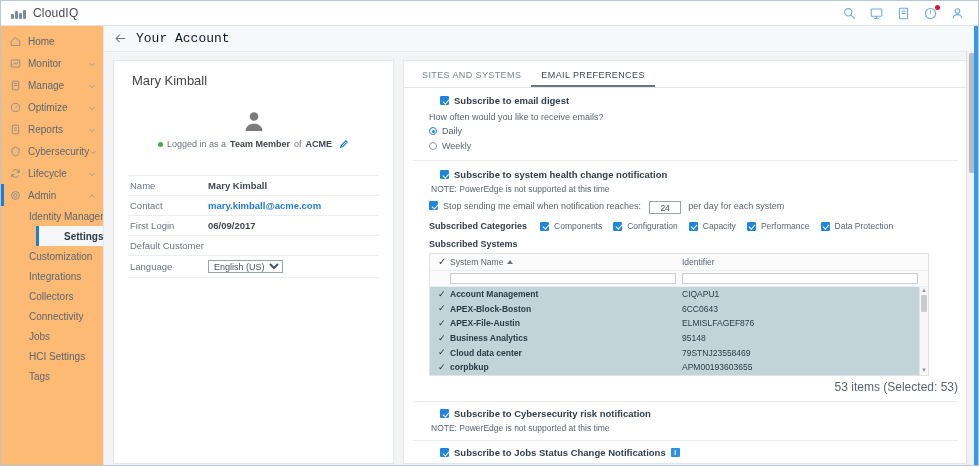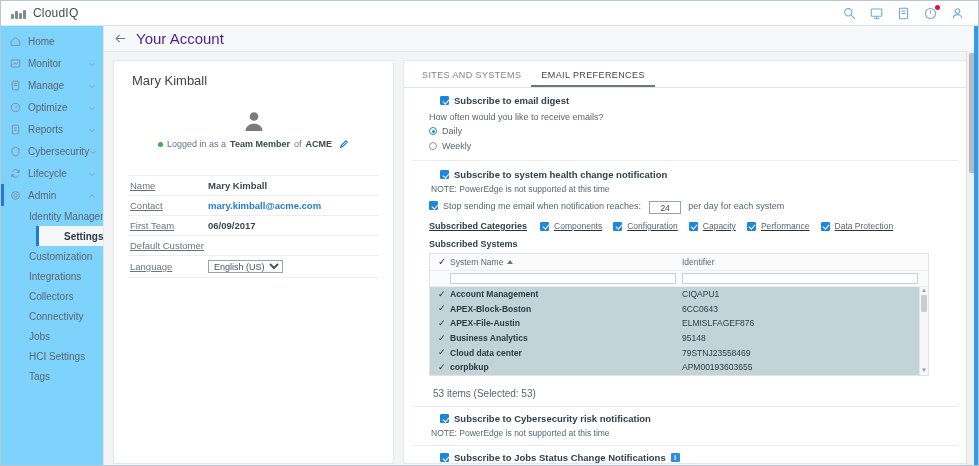--- a/index.html
+++ b/index.html
@@ -47,21 +47,21 @@
     position:absolute; top:-2px; right:-3px;
     width:5px; height:5px; border-radius:50%; background:#e8112d;
   }
 
   
   .body-wrap { display:flex; height: 440px; }
 
   
   .sidebar {
     width: 103px; flex:0 0 103px;
-    background:#7dd3fc;
+    background:#fdba74;
     border-right:1px solid #e3e7ec;
     padding-top: 4px;
     overflow:hidden;
     position:relative;
   }
   .nav-item {
     display:flex; align-items:center;
     height: 22px;
     padding: 0 7px 0 9px;
     cursor:pointer;
@@ -96,21 +96,21 @@
   
   .content {
     flex:1; background:#f2f4f6; position:relative; overflow:hidden;
   }
   .page-head {
     height: 26px; display:flex; align-items:center; gap:9px;
     padding-left: 10px; background:#f7f8fa;
     border-bottom:1px solid #e6e9ed;
   }
   .back-arrow { width:13px; height:13px; color:#6d7883; cursor:pointer; }
-  .page-title { font-size:15px; color:#4c1d95; }
+  .page-title { font-size:13px; color:#0f172a;font-family:Liberation Mono, monospace; }
 
   .panels { display:flex; gap:9px; padding: 8px 9px 0 9px; height: 412px; }
 
   
   .card {
     background:#ffffff; border:1px solid #e4e7eb;
   }
   .profile-card { width: 281px; flex:0 0 281px; padding: 10px 14px 16px 14px; }
   .profile-name { font-size:13px; color:#444; margin: 2px 0 0 4px; }
   .avatar-wrap { text-align:center; margin-top: 22px; }
@@ -120,21 +120,21 @@
     margin-top: 5px; font-size:9px; color:#6a7480;
   }
   .green-dot { width:5px; height:5px; border-radius:50%; background:#3fae49; display:inline-block; }
   .login-line b { color:#3d4751;text-align:right; }
   .pencil { width:10px; height:10px; color:#1f7bd4; cursor:pointer; margin-left:3px; }
 
   .info-table { margin-top: 26px; width:100%; border-collapse:collapse; }
   .info-table tr { border-bottom:1px solid #eceef1; }
   .info-table tr:first-child { border-top:1px solid #eceef1; }
   .info-table td { padding: 4px 2px; font-size:9.5px; vertical-align:middle; }
-  .info-table td.k { width:78px; color:#6a7480;text-decoration:underline; }
+  .info-table td.k { width:78px; color:#6a7480; }
   .info-table td.v { color:#3d4751; font-weight:bold; }
   .info-table td.v a { color:#1f7bd4; text-decoration:none; font-weight:bold; }
   .lang-select {
     font-family:"Liberation Sans", sans-serif;
     font-size:9px; padding:0 1px; height:13px;
     border:1px solid #9aa3ab; background:#fff; color:#4a5560;
   }
 
   
   .pref-card { flex:1; display:flex; flex-direction:column; overflow:hidden; }
@@ -178,21 +178,21 @@
   .hr { height:1px; background:#e9ebee; margin: 9px 0 8px 0; }
 
   .stop-row { display:flex; margin: 7px 0 0 16px; }
   .num-input {
     width:32px; height:13px; margin: 0 7px 0 8px;
     border:1px solid #9aa3ab; background:#fff;
     font-family:"Liberation Sans", sans-serif; font-size:8.5px;
     color:#3d4751; text-align:center; padding:0;
   }
 
-  .cats-row { display:flex; align-items:center; gap:11px; margin: 7px 0 0 16px; text-decoration: underline; }
+  .cats-row { display:flex; align-items:center; gap:11px; margin: 7px 0 0 16px; }
   .cats-title { font-size:9px; font-weight:bold; color:#33404b; margin-right:2px; }
   .cat { display:flex; align-items:center; }
   .cat .lbl { font-size:8.5px; }
 
   .sys-title { font-size:9px; font-weight:bold; color:#33404b; margin: 8px 0 4px 16px; }
 
   
   .grid {
     margin-left: 16px;
     border:1px solid #e0e3e7;
@@ -226,21 +226,21 @@
   .row-c2 { flex:1; font-size:8.5px; color:#2b3a45; }
 
   .grid-scroll {
     position:absolute; right:0; top:0; bottom:0; width:9px;
     background:#f6f7f8; border-left:1px solid #e0e3e7;
   }
   .gs-arrow { font-size:6px; color:#8b98a3; text-align:center; line-height:7px; height:7px; }
   .gs-thumb { width:6px; height:17px; background:#c7ccd1; margin:1px auto 0 auto; border-radius:1px; }
   .gs-arrow.bottom { position:absolute; bottom:1px; left:0; right:0; }
 
-  .items-count { font-size:10px; color:#5a6571; margin: 12px 0 0 20px; }
+  .items-count { font-size:12px; color:#5a6571; margin: 4px 0 0 20px; text-align: right; }
 
   .sep { height:1px; background:#e9ebee; margin: 7px 0 6px 0; }
 
   .info-i {
     display:inline-block; width:9px; height:9px; margin-left:5px;
     background:#2d8fe0; color:#fff; font-size:7px; font-weight:bold;
     text-align:center; line-height:9px; border-radius:1px; cursor:pointer;
   }
 
   
@@ -487,21 +487,21 @@
               <td class="k">Name</td>
               <td class="v">Mary Kimball</td>
             </tr>
             <tr>
               <td class="k">Contact</td>
               <td class="v">
                 <a href="#">mary.kimball@acme.com</a>
               </td>
             </tr>
             <tr>
-              <td class="k">First Team</td>
+              <td class="k">First Login</td>
               <td class="v">06/09/2017</td>
             </tr>
             <tr>
               <td class="k">Default Customer</td>
               <td class="v"></td>
             </tr>
             <tr>
               <td class="k">Language</td>
               <td class="v">
                 <select class="lang-select">

